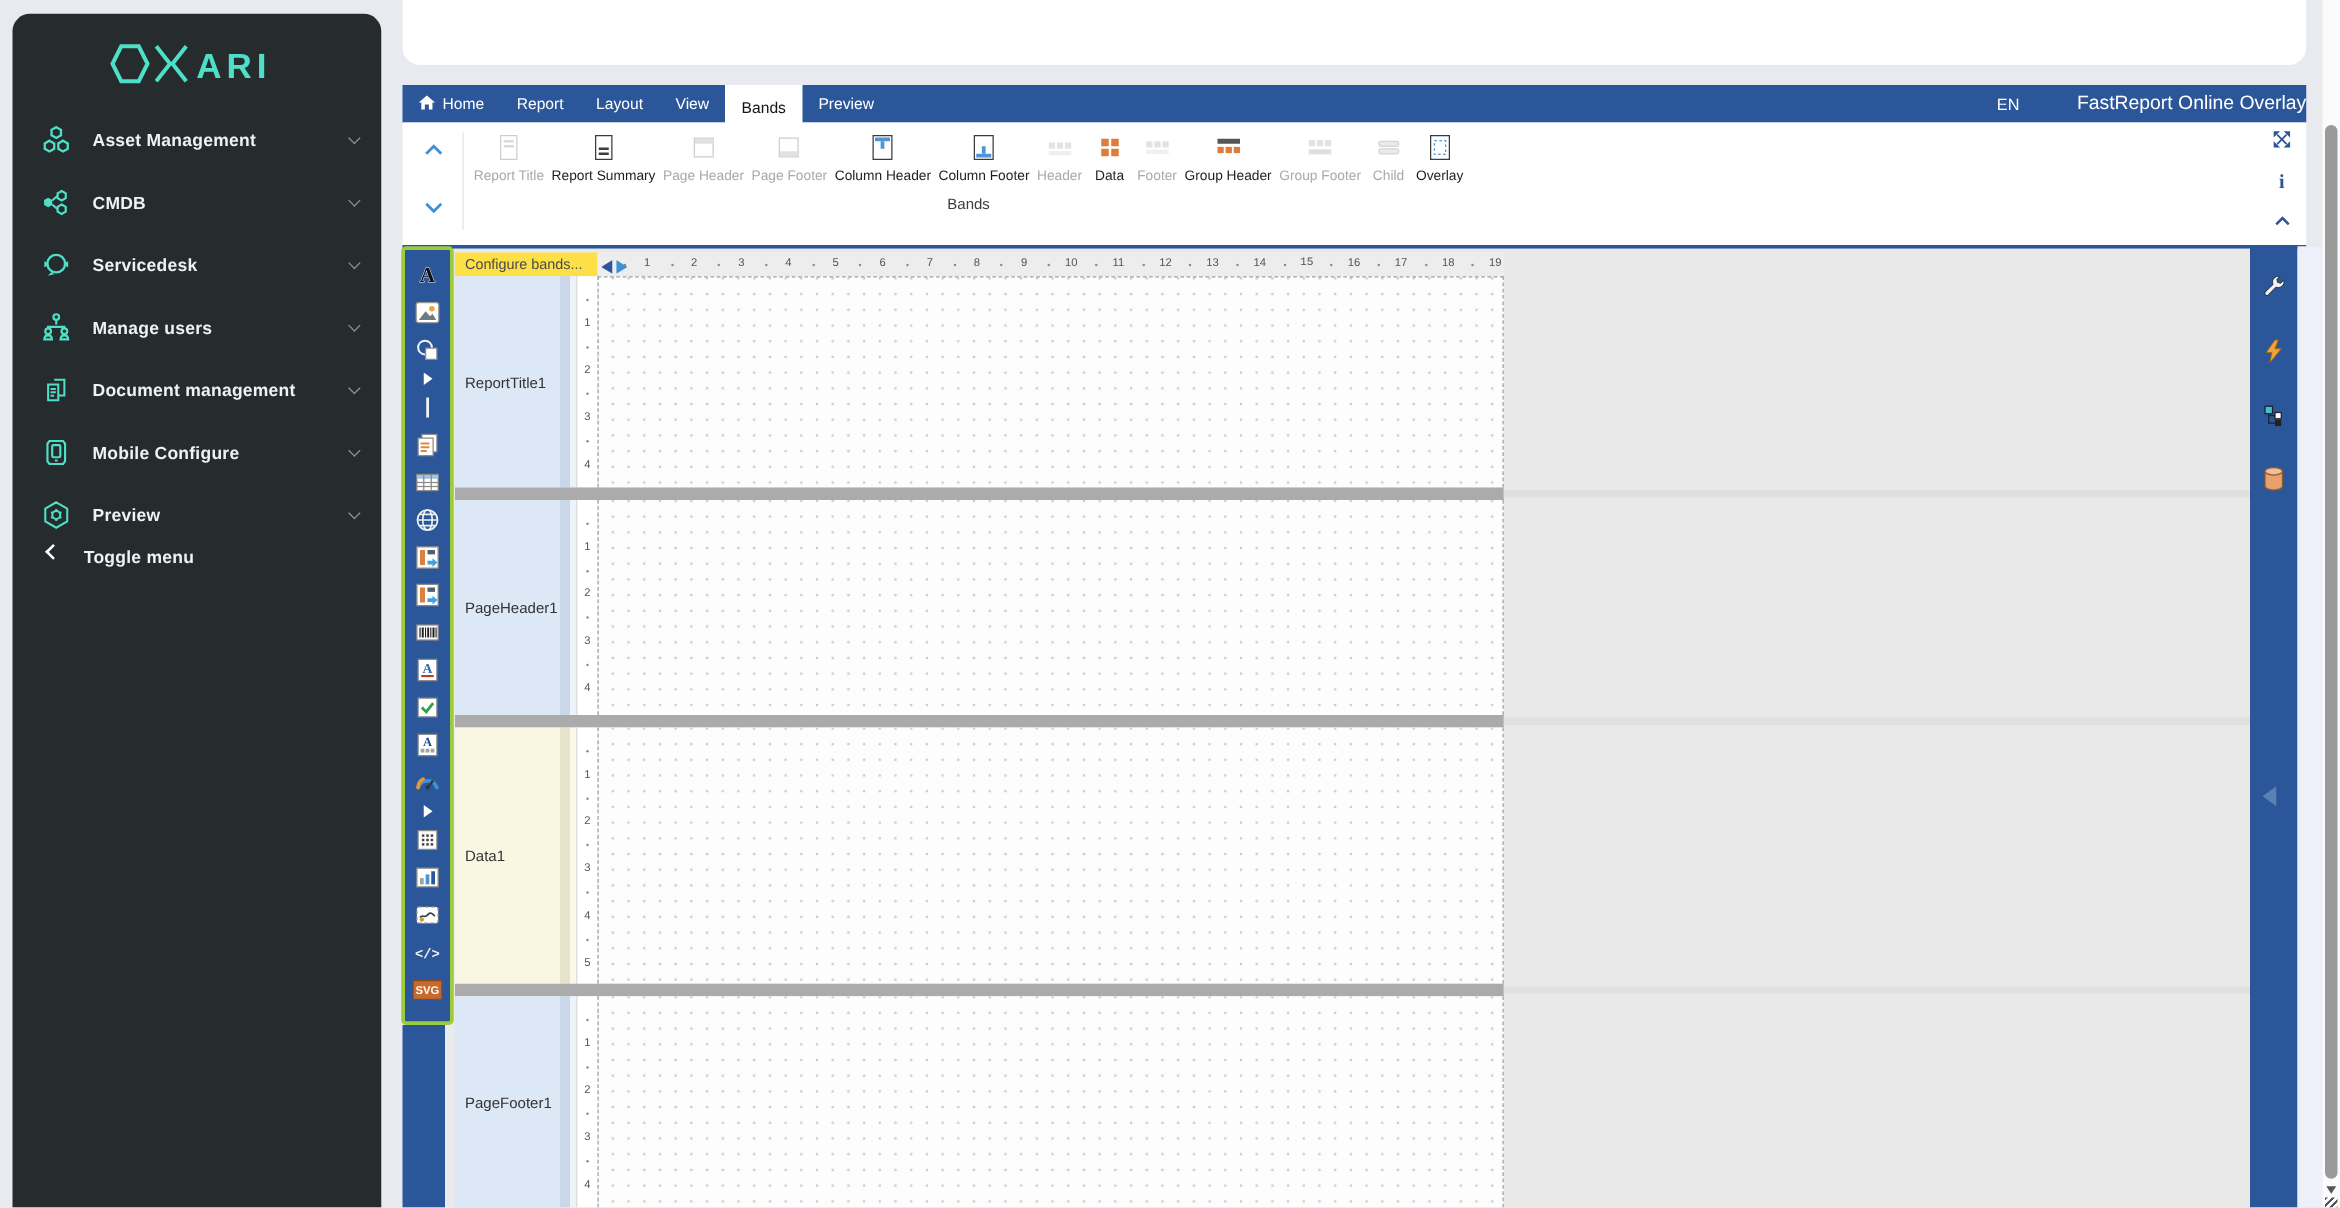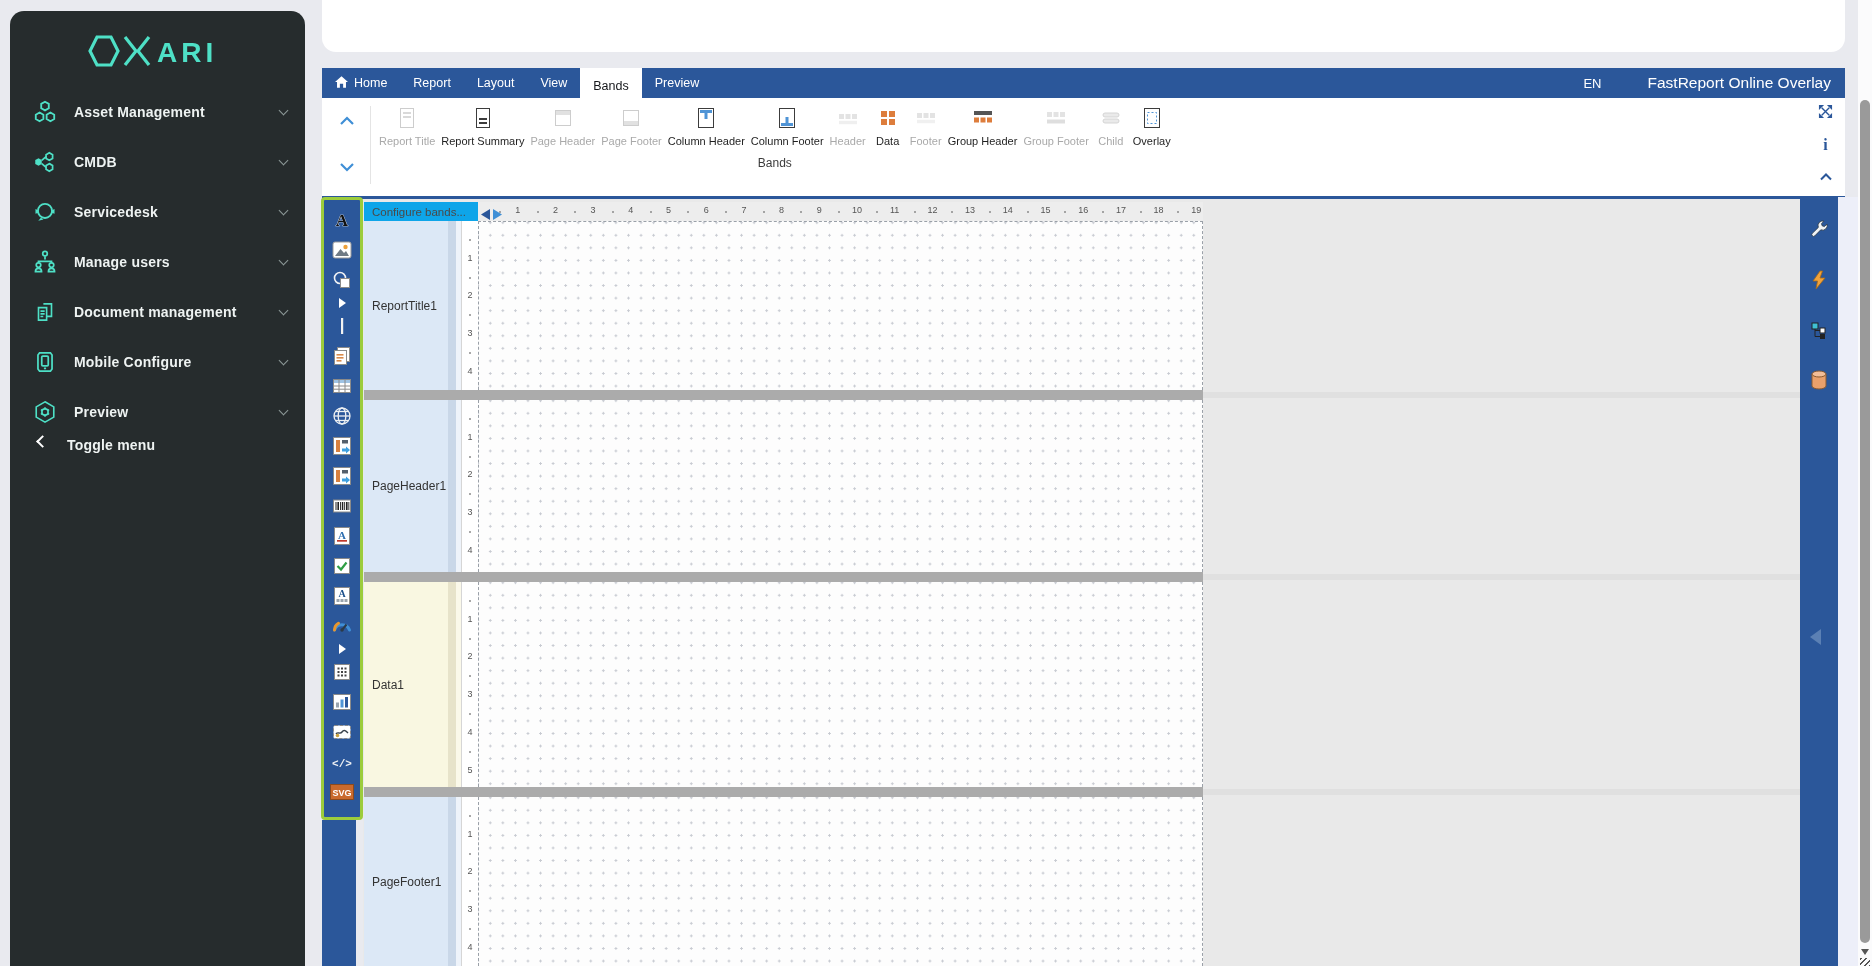--- a/index.html
+++ b/index.html
@@ -24,21 +24,21 @@
 .toggle .nav-label{font-size:14px}
 
 
 .topcard{position:absolute;left:322px;top:-14px;width:1523px;height:66px;background:#fff;border-radius:14px}
 
 
 .tabbar{position:absolute;left:322px;top:68px;width:1523px;height:30px;background:#2b579a;
   display:flex;align-items:stretch;color:#fff}
 .tab{display:flex;align-items:center;gap:6px;padding:0 13px;font-size:12.5px;white-space:nowrap}
 .tab.active{background:#fff;color:#14161a;height:35px}
-.tabbar-right{margin-left:auto;display:flex;align-items:center;gap:46px;padding-right:14px}
+.tabbar-right{margin-left:auto;display:flex;align-items:center;gap:46px;}
 .lang{font-size:13px}
 .apptitle{font-size:15.5px}
 
 
 .ribbon{position:absolute;left:322px;top:98px;width:1523px;height:101px;background:#fff;
   border-bottom:3px solid #2b579a}
 .rib-scroll{position:absolute;left:10px;top:14px;width:30px;height:64px;display:flex;
   flex-direction:column;align-items:center;justify-content:space-between}
 .rib-divider{position:absolute;left:48px;top:8px;height:78px;width:1px;background:#e4e4e4}
 .rib-groupwrap{position:absolute;left:54px;top:6px;display:inline-flex;flex-direction:column;align-items:center}
@@ -56,21 +56,21 @@
 .canvasbg{position:absolute;left:363px;top:199px;width:1437px;height:767px;background:#e9e9e9}
 
 
 .toolbox{position:absolute;left:321px;top:197px;width:42px;height:623px;background:#2b579a;
   border:3px solid #9ccc3c;border-radius:4px;display:flex;flex-direction:column;align-items:center;padding-top:5px}
 .tb-slot{height:30px;display:flex;align-items:center;justify-content:center;width:100%}
 .tb-slot.small{height:16px}
 .toolbox-tail{position:absolute;left:322px;top:820px;width:34px;height:146px;background:#2b579a}
 
 
-.cfg-cell{position:absolute;left:364px;top:202px;width:114px;height:19px;background:#0ea5e9;
+.cfg-cell{position:absolute;left:364px;top:202px;width:114px;height:19px;background:#fde047;
   font-size:11.5px;color:#4a4a4a;display:flex;align-items:center;padding-left:8px;white-space:nowrap}
 .hruler{position:absolute;left:478px;top:202px;width:725px;height:19px;background:#ededed}
 .hruler .num{position:absolute;top:3px;width:16px;margin-left:-8px;text-align:center;font-size:9px;color:#555}
 .hruler .dot,.vruler .dot{position:absolute;width:2px;height:2px;background:#8b8b8b;border-radius:50%}
 .hruler .dot{top:9px}
 .page-nav{position:absolute;left:481px;top:206px;width:24px;height:11px;display:flex;gap:3px;z-index:3}
 
 
 .bands-area{position:absolute;left:364px;top:221px;width:1436px}
 .band-row{position:relative;width:100%}
@@ -603,21 +603,21 @@
       <div class="num" data-interactable="false" style="left: 379px;">10</div>
       <div class="dot" data-interactable="false" style="left: 360.15px;"></div>
       <div class="num" data-interactable="false" style="left: 416.7px;">11</div>
       <div class="dot" data-interactable="false" style="left: 397.85px;"></div>
       <div class="num" data-interactable="false" style="left: 454.4px;">12</div>
       <div class="dot" data-interactable="false" style="left: 435.55px;"></div>
       <div class="num" data-interactable="false" style="left: 492.1px;">13</div>
       <div class="dot" data-interactable="false" style="left: 473.25px;"></div>
       <div class="num" data-interactable="false" style="left: 529.8px;">14</div>
       <div class="dot" data-interactable="false" style="left: 510.95px;"></div>
-      <div class="num" data-interactable="false" style="left: 567.5px;">15</div>
+      <div class="num" data-interactable="false" style="left: 567.5px; font-family: Liberation Mono, monospace;">15</div>
       <div class="dot" data-interactable="false" style="left: 548.65px;"></div>
       <div class="num" data-interactable="false" style="left: 605.2px;">16</div>
       <div class="dot" data-interactable="false" style="left: 586.35px;"></div>
       <div class="num" data-interactable="false" style="left: 642.9px;">17</div>
       <div class="dot" data-interactable="false" style="left: 624.05px;"></div>
       <div class="num" data-interactable="false" style="left: 680.6px;">18</div>
       <div class="dot" data-interactable="false" style="left: 661.75px;"></div>
       <div class="num" data-interactable="false" style="left: 718.3px;">19</div>
       <div class="dot" data-interactable="false" style="left: 699.45px;"></div>
     </div>

